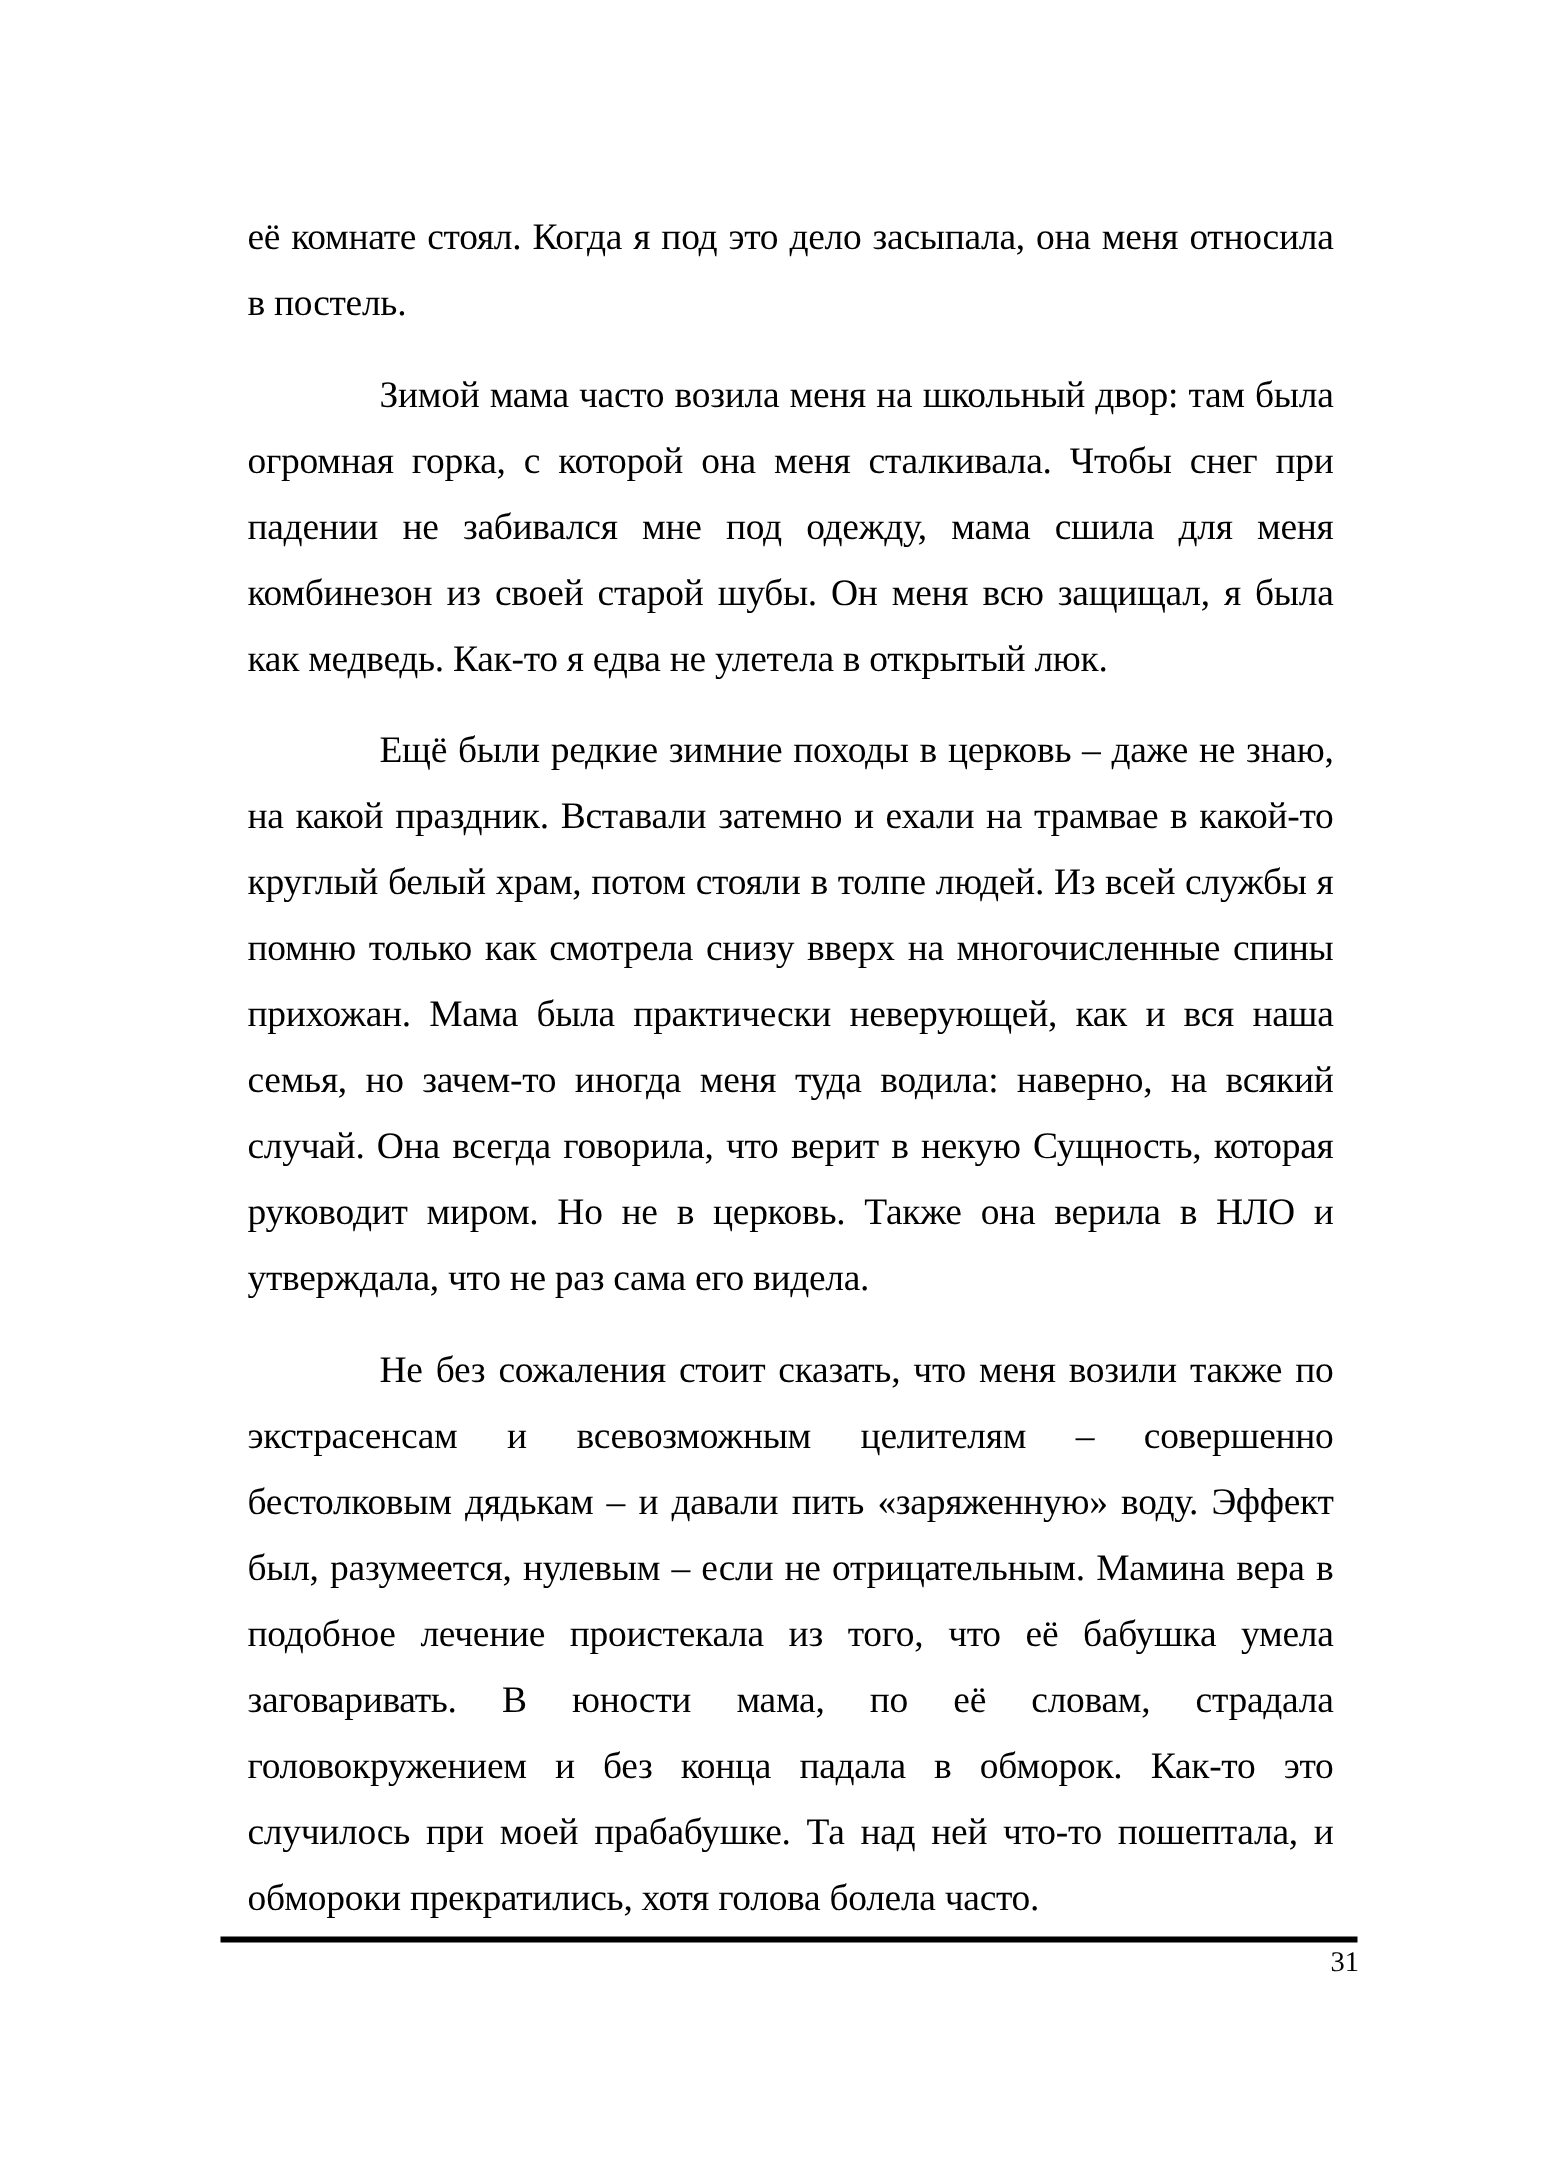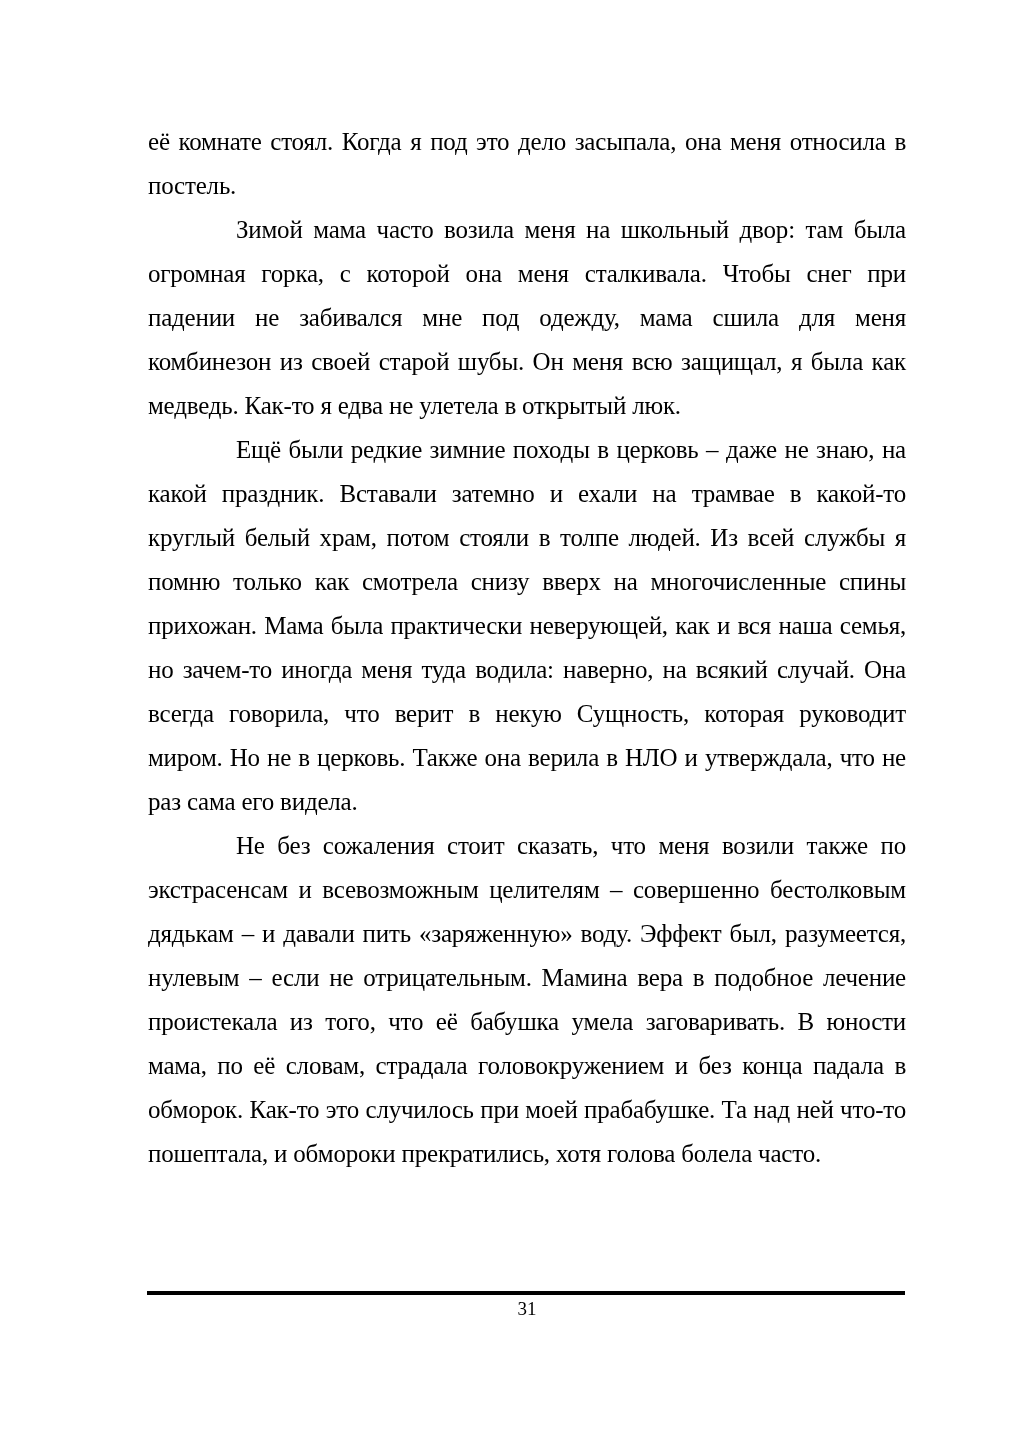--- a/index.html
+++ b/index.html
@@ -21,41 +21,41 @@
     position: absolute;
     left: 148px;
     top: 120px;
     width: 758px;
     font-size: 25px;
     line-height: 44px;
     text-align: justify;
     letter-spacing: -0.2px;
   }
   .text-block p {
-    margin: 0;
+    margin: 17px;
     padding: 0;
     text-indent: 88px;
   }
   .text-block p.no-indent {
     text-indent: 0;
   }
   .footer-rule {
     position: absolute;
     left: 147px;
     top: 1291px;
     width: 758px;
     height: 0;
     border-top: 4px solid #000000;
   }
   .page-number {
     position: absolute;
     left: 148px;
     top: 1297px;
     width: 758px;
-    text-align: center;
+    text-align: right;
     font-size: 19px;
     line-height: 24px;
   }
 </style>
 </head>
 <body>
 
 <div class="page">
 
   <div class="text-block">

